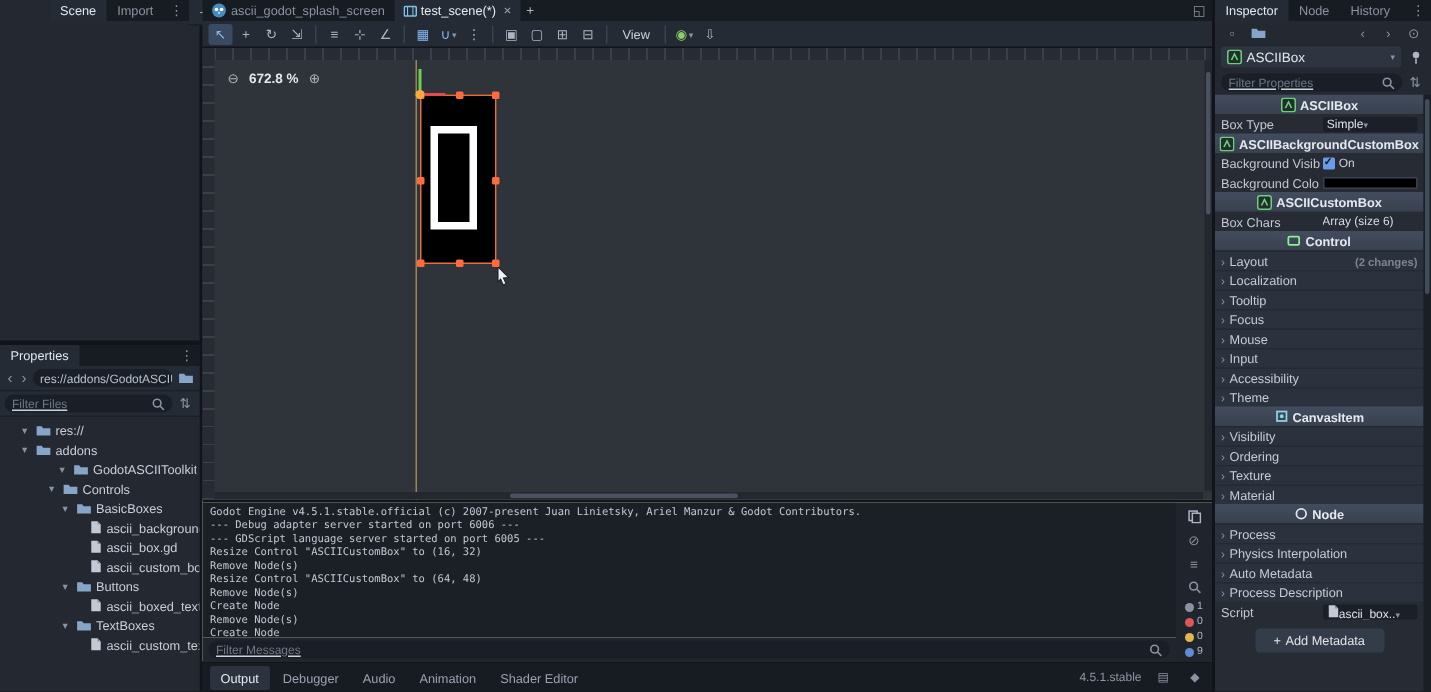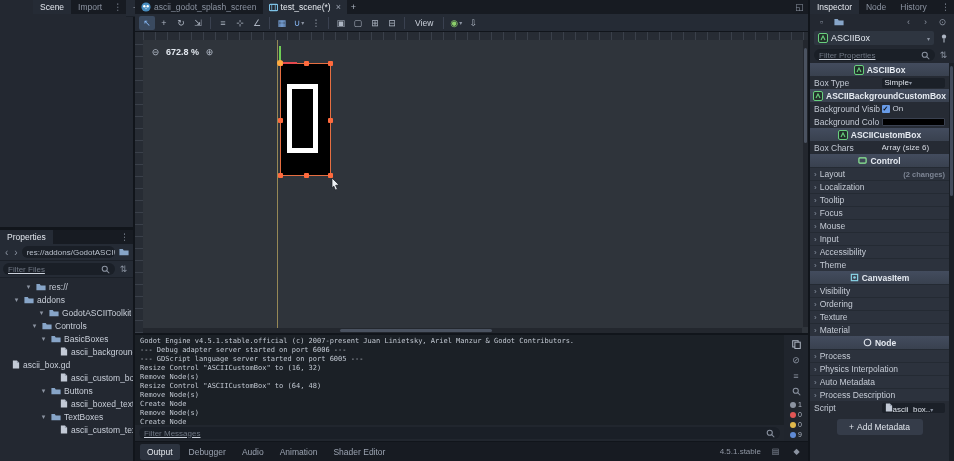--- a/index.html
+++ b/index.html
@@ -207,21 +207,21 @@
                 <svg width="9" height="9" viewBox="0 0 12 12">
                   <circle cx="5" cy="5" r="3.4" fill="none" stroke="#8b93a1" stroke-width="1.4"></circle>
                   <path d="M7.6 7.6 L11 11" stroke="#8b93a1" stroke-width="1.4"></path>
                 </svg>
               </span>
             </span>
         </div>
         <span class="tbtn dim">⇅</span>
       </div>
       <div class="tree" id="fs-tree">
-          <div class="trow" style="padding-left: 12px; margin-left: 12px;">
+          <div class="trow" style="padding-left: 12px;">
             <span class="chev2">▾</span>
             <span class="icn">
               <svg width="10" height="8" viewBox="0 0 12 9">
                 <path d="M0.5 1 h4 l1.2 1.6 h5.8 v5.9 h-11 z" fill="#87a5c8"></path>
               </svg>
             </span>
             <span class="tlabel">res://</span>
           </div>
           <div class="trow" style="padding-left: 12px;">
             <span class="chev2">▾</span>
@@ -262,21 +262,21 @@
           <div class="trow" style="padding-left: 48px;">
             <span class="chev2"></span>
             <span class="icn">
               <svg width="8" height="9" viewBox="0 0 8 10">
                 <path d="M0.5 0.5 h4.5 l2.5 2.5 v6.5 h-7 z" fill="#c3cad6"></path>
                 <path d="M5 0.5 l2.5 2.5 h-2.5 z" fill="#8d95a3"></path>
               </svg>
             </span>
             <span class="tlabel">ascii_background_c...</span>
           </div>
-          <div class="trow" style="">
+          <div class="trow" style="padding-left: 48px;">
             <span class="chev2"></span>
             <span class="icn">
               <svg width="8" height="9" viewBox="0 0 8 10">
                 <path d="M0.5 0.5 h4.5 l2.5 2.5 v6.5 h-7 z" fill="#c3cad6"></path>
                 <path d="M5 0.5 l2.5 2.5 h-2.5 z" fill="#8d95a3"></path>
               </svg>
             </span>
             <span class="tlabel">ascii_box.gd</span>
           </div>
           <div class="trow" style="padding-left: 48px;">

